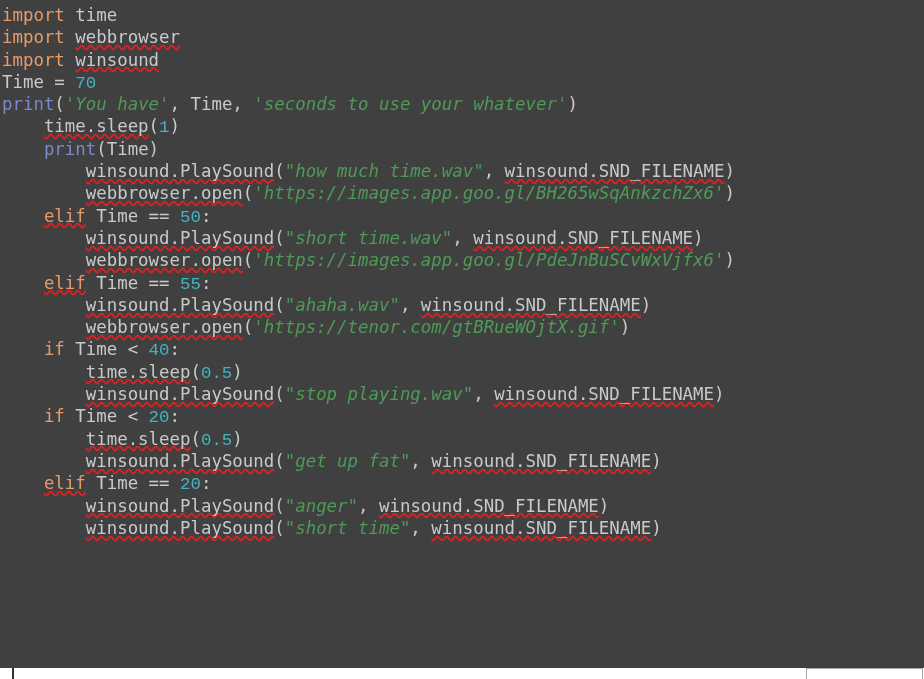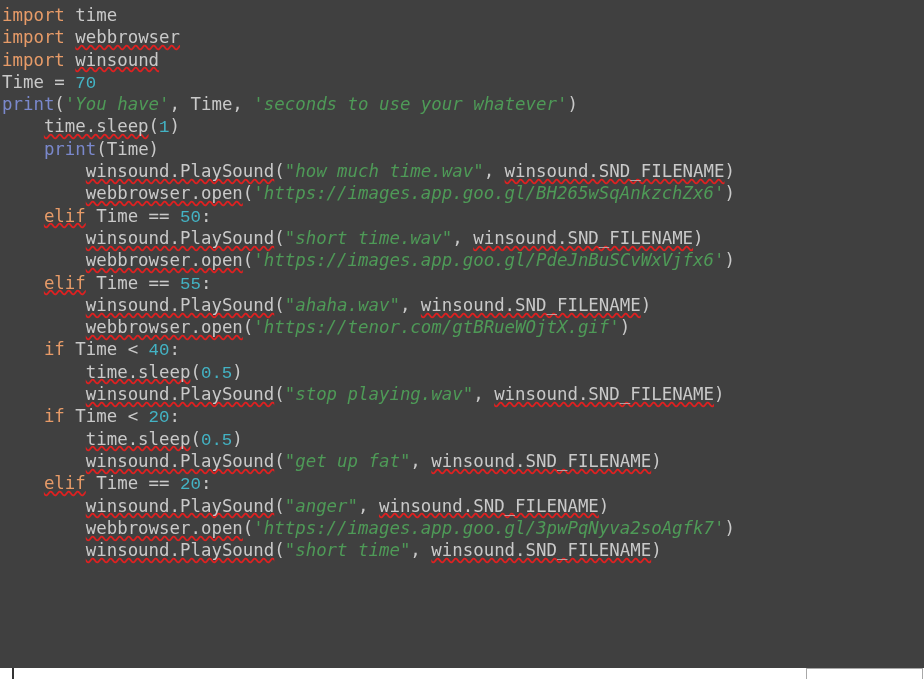--- a/index.html
+++ b/index.html
@@ -113,21 +113,20 @@
       <div class="code-line"><span>        </span><span class="pl sq">winsound.PlaySound</span><span class="pl">(</span><span class="str">"ahaha.wav"</span><span class="pl">, </span><span class="pl sq">winsound.SND_FILENAME</span><span class="pl">)</span></div>
       <div class="code-line"><span>        </span><span class="pl sq">webbrowser.open</span><span class="pl">(</span><span class="str">'https://tenor.com/gtBRueWOjtX.gif'</span><span class="pl">)</span></div>
       <div class="code-line"><span>    </span><span class="kw">if</span><span class="pl"> Time &lt; </span><span class="num">40</span><span class="pl">:</span></div>
       <div class="code-line"><span>        </span><span class="pl sq">time.sleep</span><span class="pl">(</span><span class="num">0.5</span><span class="pl">)</span></div>
       <div class="code-line"><span>        </span><span class="pl sq">winsound.PlaySound</span><span class="pl">(</span><span class="str">"stop playing.wav"</span><span class="pl">, </span><span class="pl sq">winsound.SND_FILENAME</span><span class="pl">)</span></div>
       <div class="code-line"><span>    </span><span class="kw">if</span><span class="pl"> Time &lt; </span><span class="num">20</span><span class="pl">:</span></div>
       <div class="code-line"><span>        </span><span class="pl sq">time.sleep</span><span class="pl">(</span><span class="num">0.5</span><span class="pl">)</span></div>
       <div class="code-line"><span>        </span><span class="pl sq">winsound.PlaySound</span><span class="pl">(</span><span class="str">"get up fat"</span><span class="pl">, </span><span class="pl sq">winsound.SND_FILENAME</span><span class="pl">)</span></div>
       <div class="code-line"><span>    </span><span class="kw sq">elif</span><span class="pl"> Time == </span><span class="num">20</span><span class="pl">:</span></div>
       <div class="code-line"><span>        </span><span class="pl sq">winsound.PlaySound</span><span class="pl">(</span><span class="str">"anger"</span><span class="pl">, </span><span class="pl sq">winsound.SND_FILENAME</span><span class="pl">)</span></div>
-      <div class="code-line"><span>        </span><span class="pl sq">webbrowser.open</span><span class="pl">(</span><span class="str">'https://images.app.goo.gl/3pwPqNyva2soAgfk7'</span><span class="pl">)</span></div>
       <div class="code-line"><span>        </span><span class="pl sq">winsound.PlaySound</span><span class="pl">(</span><span class="str">"short time"</span><span class="pl">, </span><span class="pl sq">winsound.SND_FILENAME</span><span class="pl">)</span></div>
     </div>
 
   <div id="bottom-bar">
     <div id="text-cursor"></div>
     <div id="bottom-box"></div>
   </div>
 
 </div>
 

